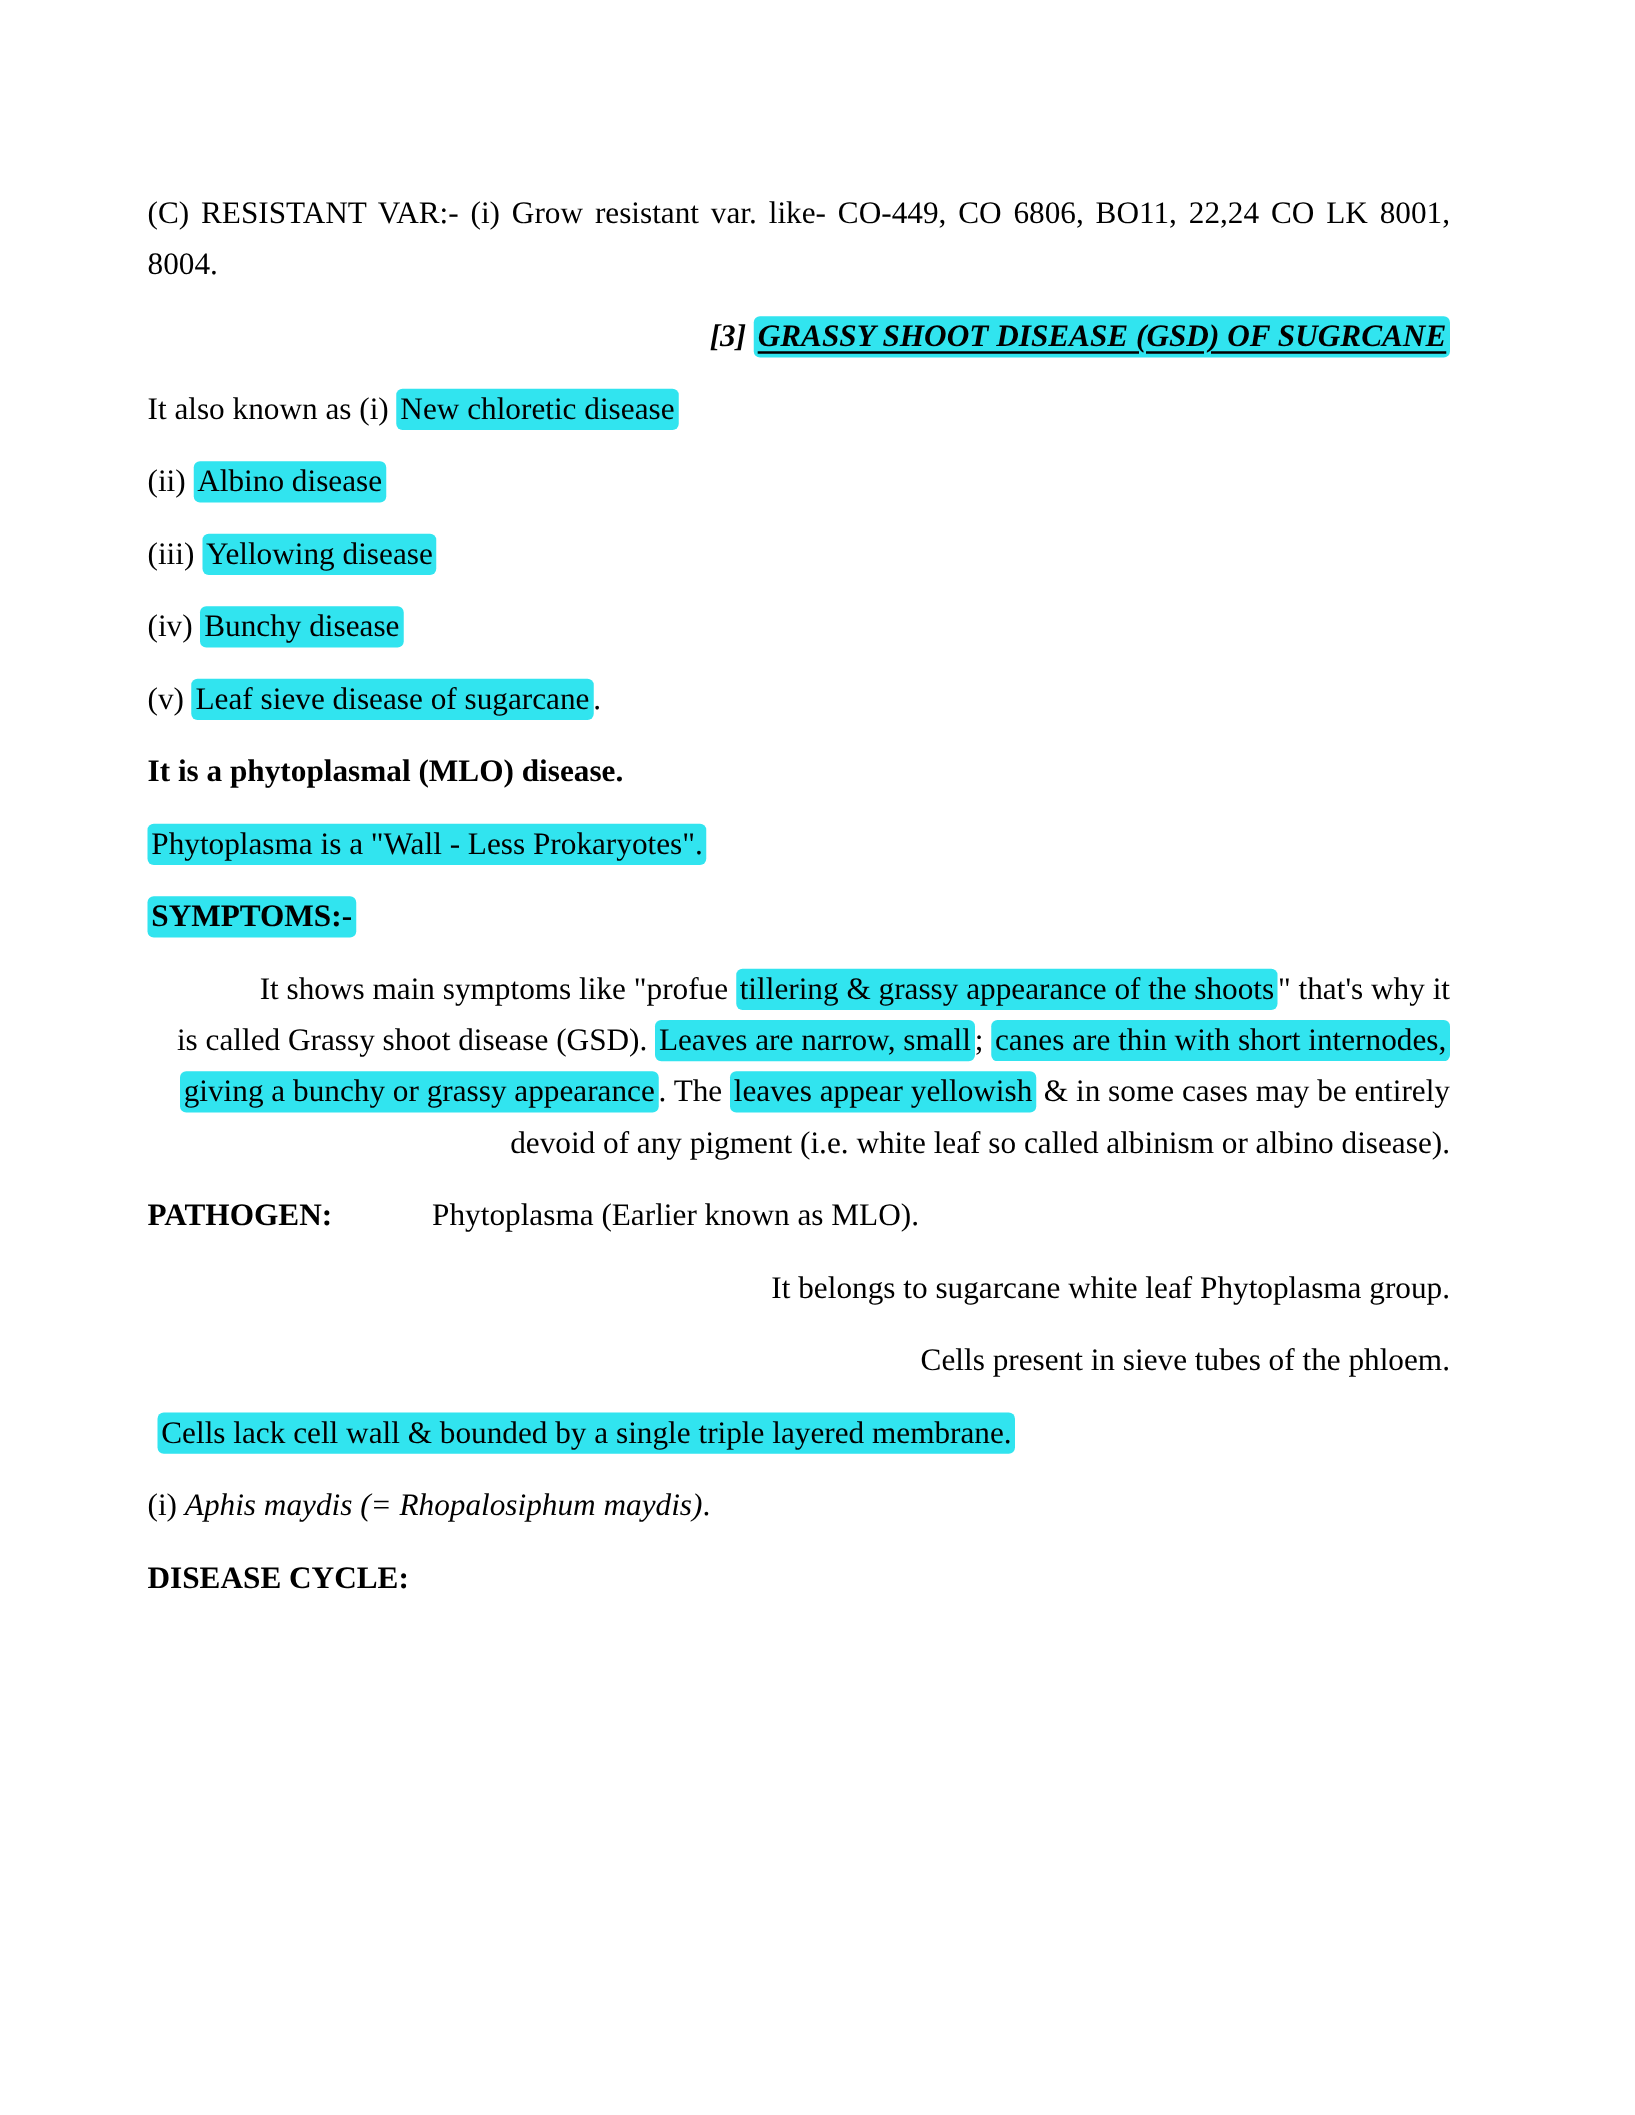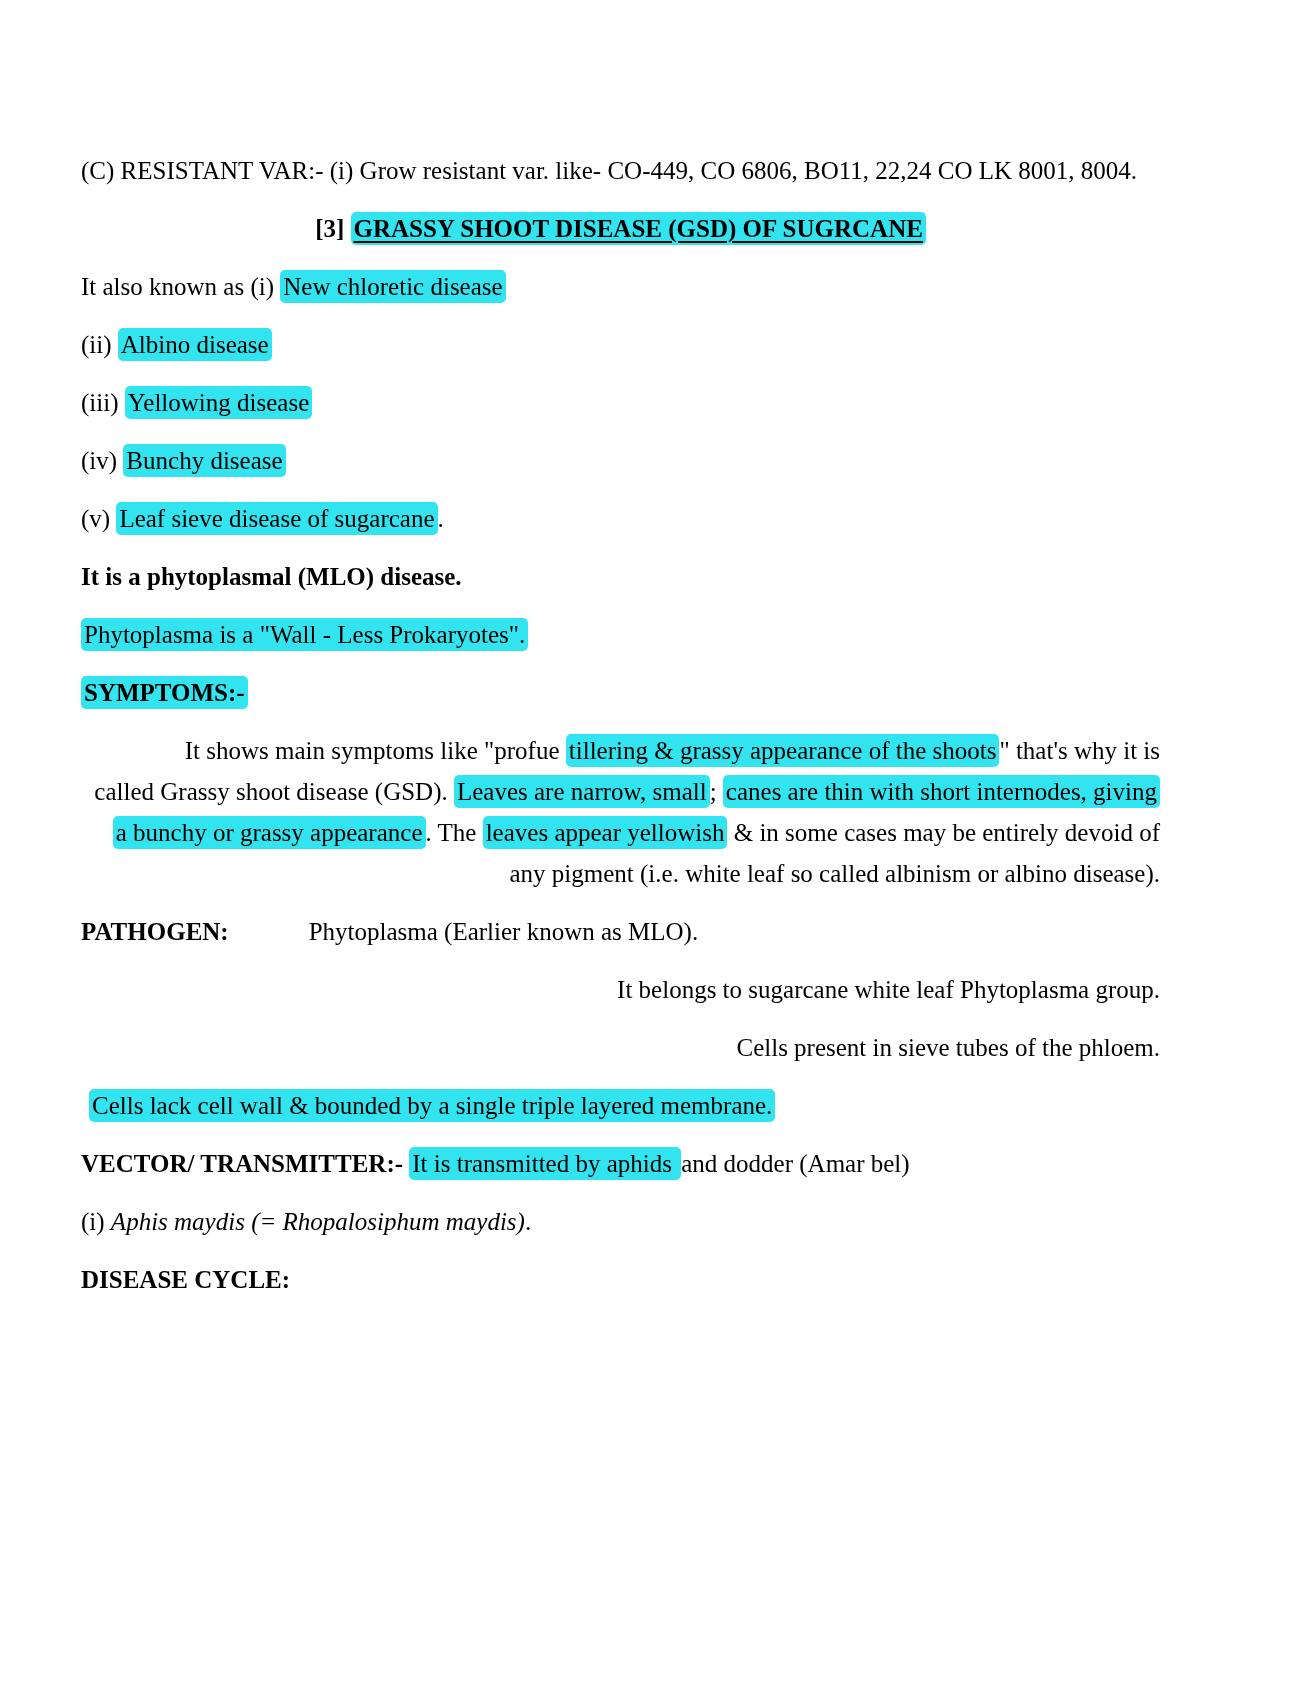--- a/index.html
+++ b/index.html
@@ -9,29 +9,29 @@
   body {
     width: 1308px;
     height: 1692px;
     overflow: hidden;
     background: #ffffff;
     font-family: "Liberation Serif", "DejaVu Serif", serif;
     font-size: 25px;
     color: #000000;
   }
   .doc {
-    padding: 150px 148px 0 81px;
+    padding: 150px 148px 0 118px;
   }
   .para {
     line-height: 41px;
     margin: 0 0 17px 0;
     text-align: left;
   }
   .justify { text-align: justify; }
-  .center  { text-align: center; }
+  .center  { text-align: right; font-style: italic; }
   .title   { margin-top: 4px; }
   .indent-first { text-indent: 70px; text-align: right; }
   .indent-small { text-indent: 8px; }
   .left {}
   .b { font-weight: bold; }
   .i { font-style: italic; margin-top: 19px; }
   .u {
     text-decoration: underline;
     text-decoration-thickness: 2px;
     text-underline-offset: 4px;
@@ -60,16 +60,15 @@
     <div class="para left"><span>(iv) </span><span class="hl">Bunchy disease</span></div>
     <div class="para left"><span>(v) </span><span class="hl">Leaf sieve disease of sugarcane</span><span>.</span></div>
     <div class="para left"><span class="b">It is a phytoplasmal (MLO) disease.</span></div>
     <div class="para left"><span class="hl">Phytoplasma is a "Wall - Less Prokaryotes".</span></div>
     <div class="para left"><span class="b hl">SYMPTOMS:-</span></div>
     <div class="para justify indent-first"><span>It shows main symptoms like "profue </span><span class="hl">tillering &amp; grassy appearance of the shoots</span><span>" that's why it is called Grassy shoot disease (GSD). </span><span class="hl">Leaves are narrow, small</span><span>; </span><span class="hl">canes are thin with short internodes, giving a bunchy or grassy appearance</span><span>. The </span><span class="hl">leaves appear yellowish</span><span> &amp; in some cases may be entirely devoid of any pigment (i.e. white leaf so called albinism or albino disease).</span></div>
     <div class="para left"><span class="b">PATHOGEN:</span><span class="tab"></span><span>Phytoplasma (Earlier known as MLO).</span></div>
     <div class="para left indent-first"><span>It belongs to sugarcane white leaf Phytoplasma group.</span></div>
     <div class="para left indent-first"><span>Cells present in sieve tubes of the phloem.</span></div>
     <div class="para left indent-small"><span class="hl">Cells lack cell wall &amp; bounded by a single triple layered membrane.</span></div>
-    <div class="para left"><span class="b">VECTOR/ TRANSMITTER:- </span><span class="hl">It is transmitted by aphids </span><span>and dodder (Amar bel)</span></div>
     <div class="para left"><span>(i) </span><span class="i">Aphis maydis (= Rhopalosiphum maydis)</span><span>.</span></div>
     <div class="para left"><span class="b">DISEASE CYCLE:</span></div>
   </div>
 
 </body></html>

